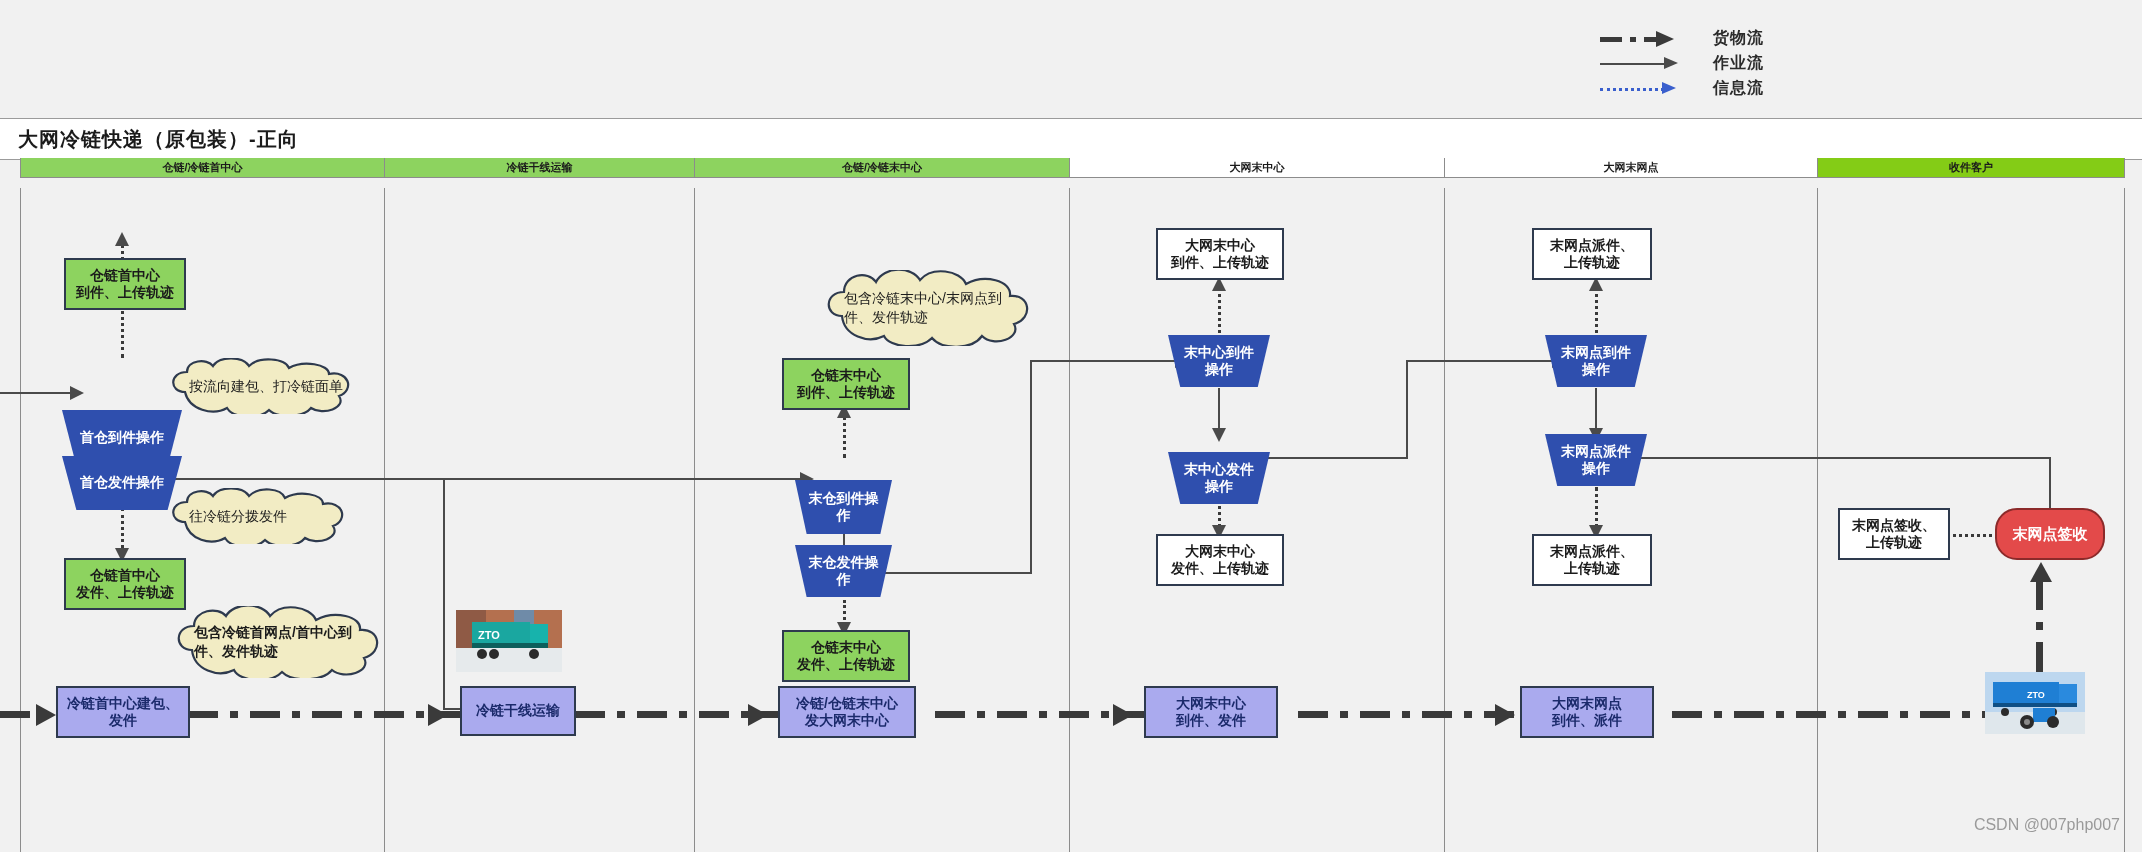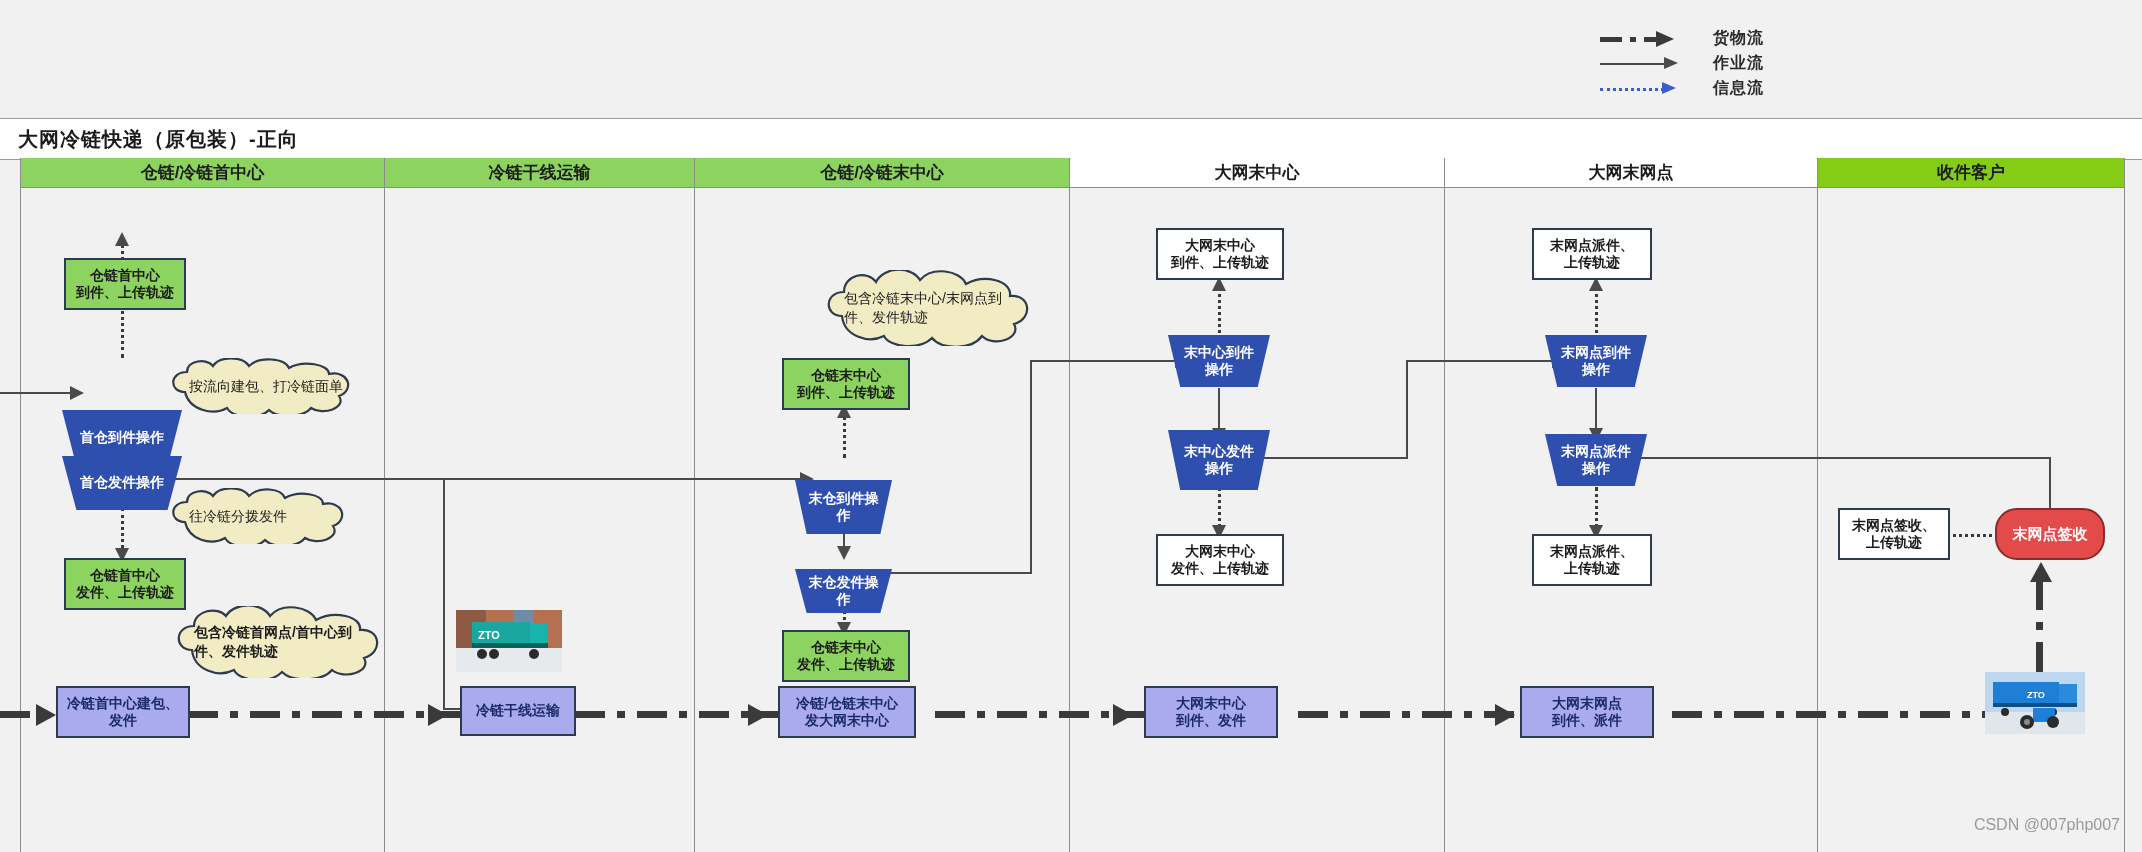--- a/index.html
+++ b/index.html
@@ -26,23 +26,23 @@
   .lg-info-line{position:absolute;left:0;top:12px;width:64px;height:0;border-top:3px dotted #3a5fcd;}
   .lg-info-arrow{left:62px;top:6px;border-top:6px solid transparent;border-bottom:6px solid transparent;border-left:14px solid #3a5fcd;}
 
   
   .title-bar{position:absolute;left:0;top:118px;width:2142px;height:40px;
      background:#ffffff;border-top:1px solid #9b9b9b;border-bottom:1px solid #9b9b9b;
      display:flex;align-items:center;}
   .title-text{font-size:20px;font-weight:bold;color:#1b1b1b;margin-left:18px;letter-spacing:1px;}
 
   
-  .lane-head{position:absolute;top:158px;height:30px;
+  .lane-head{position:absolute;top:158px;height:20px;
      display:flex;align-items:center;justify-content:center;
-     font-size:17px;font-weight:bold;color:#1b1b1b;
+     font-size:11px;font-weight:bold;color:#1b1b1b;
      border-right:1px solid #8c8c8c;border-bottom:1px solid #8c8c8c;box-sizing:border-box;}
   .lane-body{position:absolute;top:188px;height:664px;
      border-right:1px solid #8c8c8c;box-sizing:border-box;}
 
   
   .node{position:absolute;box-sizing:border-box;display:flex;
      align-items:center;justify-content:center;text-align:center;line-height:1.25;}
 
   .box-green{background:#8dd35f;border:2px solid #2e3a4e;font-size:14px;font-weight:bold;color:#1b1b1b;}
   .box-white{background:#ffffff;border:2px solid #2e3a4e;font-size:14px;font-weight:bold;color:#1b1b1b;}
@@ -266,21 +266,21 @@
   <div class="node box-green" style="left:782px;top:358px;width:128px;height:52px;">
     <span style="white-space:pre-line;">仓链末中心
 到件、上传轨迹</span>
     </div>
 
   <div class="node trap" style="left:795px;top:480px;width:97px;height:54px;">
     <span style="white-space:pre-line;">末仓到件操
 作</span>
     </div>
 
-  <div class="node trap" style="left:795px;top:545px;width:97px;height:44px;margin-top:24px;">
+  <div class="node trap" style="left:795px;top:545px;width:97px;height:52px;">
     <span style="white-space:pre-line;">末仓发件操
 作</span>
     </div>
 
   <div class="node box-green" style="left:782px;top:630px;width:128px;height:52px;">
     <span style="white-space:pre-line;">仓链末中心
 发件、上传轨迹</span>
     </div>
 
   <div class="node box-purple" style="left:778px;top:686px;width:138px;height:52px;">
@@ -291,21 +291,21 @@
   <div class="node box-white" style="left:1156px;top:228px;width:128px;height:52px;">
     <span style="white-space:pre-line;">大网末中心
 到件、上传轨迹</span>
     </div>
 
   <div class="node trap" style="left:1168px;top:335px;width:102px;height:52px;font-family:Liberation Serif, serif;">
     <span style="white-space:pre-line;">末中心到件
 操作</span>
     </div>
 
-  <div class="node trap" style="left:1168px;top:430px;width:102px;height:60px;">
+  <div class="node trap" style="left:1168px;top:452px;width:102px;height:52px;">
     <span style="white-space:pre-line;">末中心发件
 操作</span>
     </div>
 
   <div class="node box-white" style="left:1156px;top:534px;width:128px;height:52px;">
     <span style="white-space:pre-line;">大网末中心
 发件、上传轨迹</span>
     </div>
 
   <div class="node box-purple" style="left:1144px;top:686px;width:134px;height:52px;">

